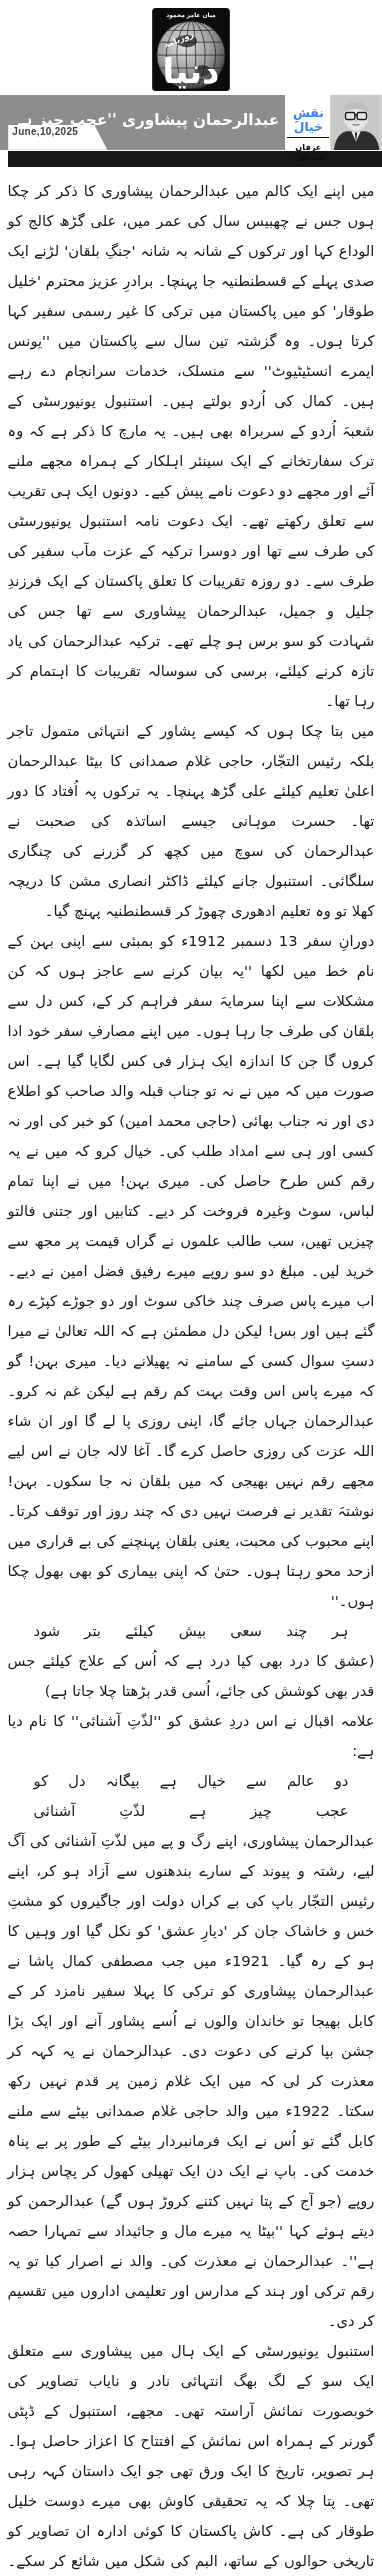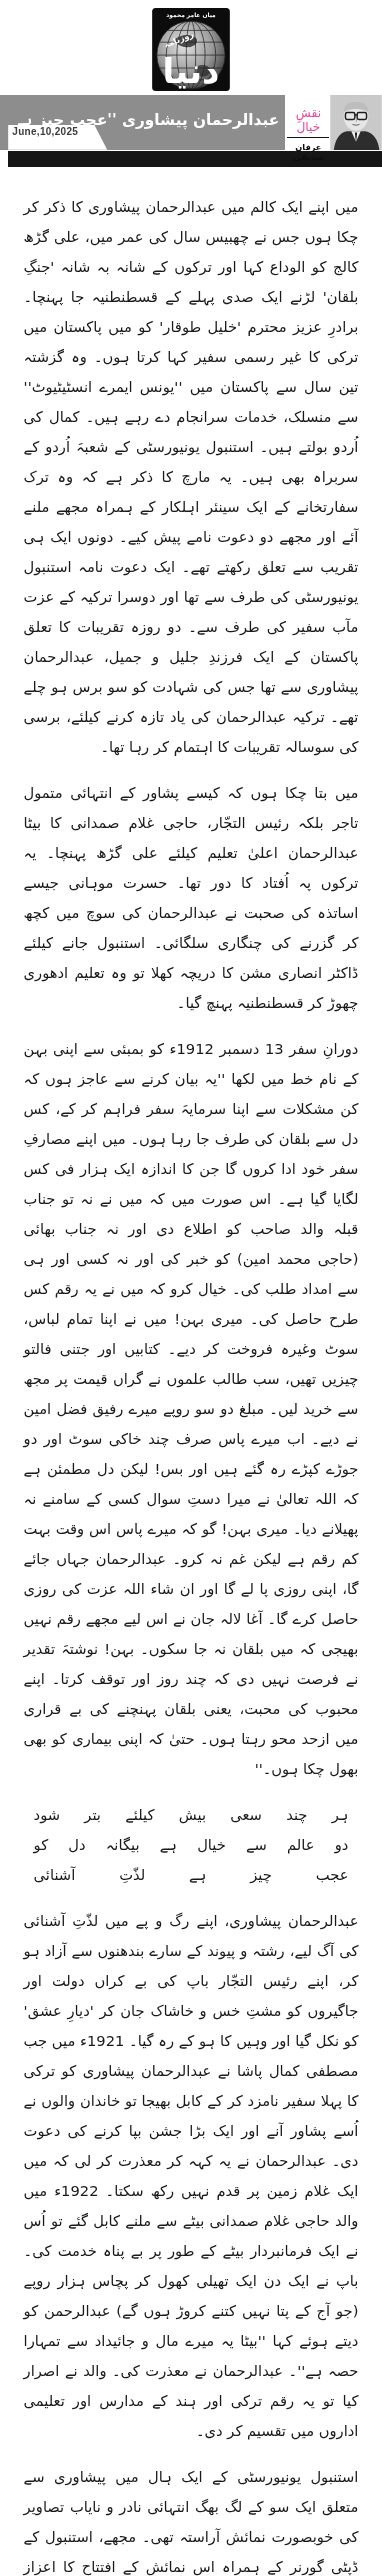--- a/index.html
+++ b/index.html
@@ -65,22 +65,22 @@
     background:#ffffff;
   }
   .author-meta{
     flex:1;
     padding-top:11.8px;
     text-align:center;
     direction:rtl;
   }
   .column-name{
     font-size:12.3px;
-    font-weight:normal;
-    color:#ec4899;
+    font-weight:bold;
+    color:#3b82f6;
   }
   .author-divider{
     width:42px;height:0;
     border-bottom:1.2px solid #111111;
     margin:2.9px auto 3.5px auto;
   }
   .author-name{
     font-size:8.2px;
     font-weight:bold;
     color:#0d0d0d;
@@ -94,21 +94,21 @@
   }
   
   .article-body{
     padding:8.8px 7.6px 0 7.6px;
     direction:rtl;
     text-align:justify;
     font-size:14.7px;
     line-height:30px;
     color:#191919;
   }
-  .para{margin:16px;text-align:justify;}
+  .para{margin:0;text-align:justify;}
   .verse-line{
     text-align:justify;
     text-align-last:justify;
     padding:0 26px;
   }
 </style>
 </head>
 <body>
 
 <div class="page">
@@ -177,20 +177,22 @@
     </div>
   </div>
 
   <div class="divider-bar"></div>
 
   <div class="article-body">
       <p class="para">میں اپنے ایک کالم میں عبدالرحمان پیشاوری کا ذکر کر چکا ہوں جس نے چھبیس سال کی عمر میں، علی گڑھ کالج کو الوداع کہا اور ترکوں کے شانہ بہ شانہ 'جنگِ بلقان' لڑنے ایک صدی پہلے کے قسطنطنیہ جا پہنچا۔ برادرِ عزیز محترم 'خلیل طوقار' کو میں پاکستان میں ترکی کا غیر رسمی سفیر کہا کرتا ہوں۔ وہ گزشتہ تین سال سے پاکستان میں ''یونس ایمرے انسٹیٹیوٹ'' سے منسلک، خدمات سرانجام دے رہے ہیں۔ کمال کی اُردو بولتے ہیں۔ استنبول یونیورسٹی کے شعبہَ اُردو کے سربراہ بھی ہیں۔ یہ مارچ کا ذکر ہے کہ وہ ترک سفارتخانے کے ایک سینئر اہلکار کے ہمراہ مجھے ملنے آئے اور مجھے دو دعوت نامے پیش کیے۔ دونوں ایک ہی تقریب سے تعلق رکھتے تھے۔ ایک دعوت نامہ استنبول یونیورسٹی کی طرف سے تھا اور دوسرا ترکیہ کے عزت مآب سفیر کی طرف سے۔ دو روزہ تقریبات کا تعلق پاکستان کے ایک فرزندِ جلیل و جمیل، عبدالرحمان پیشاوری سے تھا جس کی شہادت کو سو برس ہو چلے تھے۔ ترکیہ عبدالرحمان کی یاد تازہ کرنے کیلئے، برسی کی سوسالہ تقریبات کا اہتمام کر رہا تھا۔</p>
       <p class="para">میں بتا چکا ہوں کہ کیسے پشاور کے انتہائی متمول تاجر بلکہ رئیس التجّار، حاجی غلام صمدانی کا بیٹا عبدالرحمان اعلیٰ تعلیم کیلئے علی گڑھ پہنچا۔ یہ ترکوں پہ اُفتاد کا دور تھا۔ حسرت موہانی جیسے اساتذہ کی صحبت نے عبدالرحمان کی سوچ میں کچھ کر گزرنے کی چنگاری سلگائی۔ استنبول جانے کیلئے ڈاکٹر انصاری مشن کا دریچہ کھلا تو وہ تعلیم ادھوری چھوڑ کر قسطنطنیہ پہنچ گیا۔</p>
       <p class="para">دورانِ سفر 13 دسمبر 1912ء کو بمبئی سے اپنی بہن کے نام خط میں لکھا ''یہ بیان کرنے سے عاجز ہوں کہ کن مشکلات سے اپنا سرمایہَ سفر فراہم کر کے، کس دل سے بلقان کی طرف جا رہا ہوں۔ میں اپنے مصارفِ سفر خود ادا کروں گا جن کا اندازہ ایک ہزار فی کس لگایا گیا ہے۔ اس صورت میں کہ میں نے نہ تو جناب قبلہ والد صاحب کو اطلاع دی اور نہ جناب بھائی (حاجی محمد امین) کو خبر کی اور نہ کسی اور ہی سے امداد طلب کی۔ خیال کرو کہ میں نے یہ رقم کس طرح حاصل کی۔ میری بہن! میں نے اپنا تمام لباس، سوٹ وغیرہ فروخت کر دیے۔ کتابیں اور جتنی فالتو چیزیں تھیں، سب طالب علموں نے گراں قیمت پر مجھ سے خرید لیں۔ مبلغ دو سو روپے میرے رفیق فضل امین نے دیے۔ اب میرے پاس صرف چند خاکی سوٹ اور دو جوڑے کپڑے رہ گئے ہیں اور بس! لیکن دل مطمئن ہے کہ اللہ تعالیٰ نے میرا دستِ سوال کسی کے سامنے نہ پھیلانے دیا۔ میری بہن! گو کہ میرے پاس اس وقت بہت کم رقم ہے لیکن غم نہ کرو۔ عبدالرحمان جہاں جائے گا، اپنی روزی پا لے گا اور ان شاء اللہ عزت کی روزی حاصل کرے گا۔ آغا لالہ جان نے اس لیے مجھے رقم نہیں بھیجی کہ میں بلقان نہ جا سکوں۔ بہن! نوشتہَ تقدیر نے فرصت نہیں دی کہ چند روز اور توقف کرتا۔ اپنے محبوب کی محبت، یعنی بلقان پہنچنے کی بے قراری میں ازحد محو رہتا ہوں۔ حتیٰ کہ اپنی بیماری کو بھی بھول چکا ہوں۔''</p>
       <div class="verse-line">ہر چند سعی بیش کیلئے بتر شود</div>
+      <p class="para">(عشق کا درد بھی کیا درد ہے کہ اُس کے علاج کیلئے جس قدر بھی کوشش کی جائے، اُسی قدر بڑھتا چلا جاتا ہے)</p>
+      <p class="para">علامہ اقبال نے اس دردِ عشق کو ''لذّتِ آشنائی'' کا نام دیا ہے:</p>
       <div class="verse-line">دو عالم سے خیال ہے بیگانہ دل کو</div>
       <div class="verse-line">عجب چیز ہے لذّتِ آشنائی</div>
       <p class="para">عبدالرحمان پیشاوری، اپنے رگ و پے میں لذّتِ آشنائی کی آگ لیے، رشتہ و پیوند کے سارے بندھنوں سے آزاد ہو کر، اپنے رئیس التجّار باپ کی بے کراں دولت اور جاگیروں کو مشتِ خس و خاشاک جان کر 'دیارِ عشق' کو نکل گیا اور وہیں کا ہو کے رہ گیا۔ 1921ء میں جب مصطفی کمال پاشا نے عبدالرحمان پیشاوری کو ترکی کا پہلا سفیر نامزد کر کے کابل بھیجا تو خاندان والوں نے اُسے پشاور آنے اور ایک بڑا جشن بپا کرنے کی دعوت دی۔ عبدالرحمان نے یہ کہہ کر معذرت کر لی کہ میں ایک غلام زمین پر قدم نہیں رکھ سکتا۔ 1922ء میں والد حاجی غلام صمدانی بیٹے سے ملنے کابل گئے تو اُس نے ایک فرمانبردار بیٹے کے طور پر بے پناہ خدمت کی۔ باپ نے ایک دن ایک تھیلی کھول کر پچاس ہزار روپے (جو آج کے پتا نہیں کتنے کروڑ ہوں گے) عبدالرحمن کو دیتے ہوئے کہا ''بیٹا یہ میرے مال و جائیداد سے تمہارا حصہ ہے''۔ عبدالرحمان نے معذرت کی۔ والد نے اصرار کیا تو یہ رقم ترکی اور ہند کے مدارس اور تعلیمی اداروں میں تقسیم کر دی۔</p>
       <p class="para">استنبول یونیورسٹی کے ایک ہال میں پیشاوری سے متعلق ایک سو کے لگ بھگ انتہائی نادر و نایاب تصاویر کی خوبصورت نمائش آراستہ تھی۔ مجھے، استنبول کے ڈپٹی گورنر کے ہمراہ اس نمائش کے افتتاح کا اعزاز حاصل ہوا۔ ہر تصویر، تاریخ کا ایک ورق تھی جو ایک داستان کہہ رہی تھی۔ پتا چلا کہ یہ تحقیقی کاوش بھی میرے دوست خلیل طوقار کی ہے۔ کاش پاکستان کا کوئی ادارہ ان تصاویر کو تاریخی حوالوں کے ساتھ، البم کی شکل میں شائع کر سکے۔ 1979ء میں، عبدالرحمان پیشاوری کے چھوٹے بھائی محمد یوسف نے ''غازی عبدالرحمان شہید پیشاوری'' کے عنوان سے کوئی ڈیڑھ سو صفحات کی ایک چھوٹی سی کتاب بھی مرتب کی جس پر مصنف کے طور پر پروفیسر ابو سلمان شاہجہانپوری کا نام درج ہے۔ دیباچے میں بتایا گیا ہے کہ اس کتاب کا ابتدائی مسودہ معروف شاعر حفیظ ہوشیارپوری نے اُس وقت تیار کیا تھا جب وہ گورنمنٹ کالج لاہور میں پڑھتے تھے۔ اس کتاب کو بھی نئے اضافوں کے ساتھ بہ اندازِ نو چھپنا چاہیے۔</p>
     </div>
 
 </div>
 
 
 </body></html>

